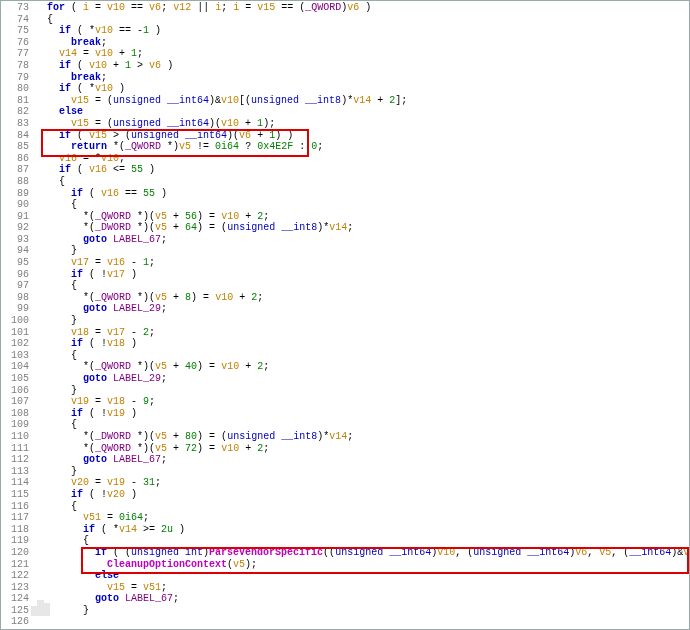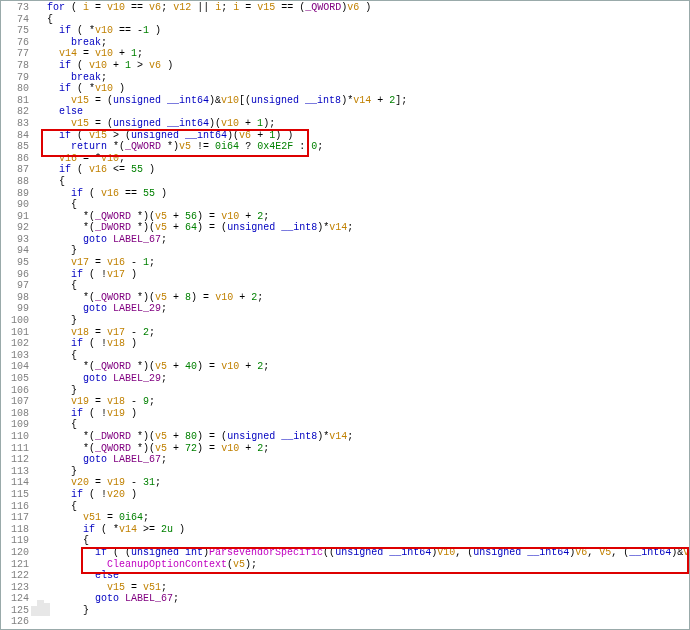--- a/index.html
+++ b/index.html
@@ -1,26 +1,26 @@
 <!DOCTYPE html>
 <html><head>
 <meta charset="utf-8">
 <style>
   html,body{margin:0;padding:0;background:#fff}
   .editor{width:690px;height:630px;border:1px solid #9aa;box-sizing:border-box;overflow:hidden;position:relative;background:#fff}
   .lines{font-family:"Courier New",monospace;font-size:10px;line-height:11.6px;white-space:pre;padding:1px 0 18px 0}
   .row{display:flex;align-items:flex-start;position:relative}
   .ln{width:28px;text-align:right;color:#808080;padding-right:6px;user-select:none;flex:none}
   .code{flex:1;position:relative}
-  .k{color:#0000c0;font-weight:normal}          
+  .k{color:#0000c0;font-weight:bold}          
   .t{color:#0000c0}                             
   .v{color:#c08000}                             
   .n{color:#008000}                             
   .c{color:#800080}                             
-  .fn{color:#c000c0;font-weight:normal}           
+  .fn{color:#c000c0;font-weight:bold}           
   .op{color:#000}
   .box1{position:absolute;border:2px solid #d00;left:40px;top:128px;width:264px;height:24px;pointer-events:none}
   .box2{position:absolute;border:2px solid #d00;left:80px;top:546px;width:604px;height:23px;pointer-events:none}
   .wm{position:absolute;left:30px;bottom:10px;font:700 24px Arial;color:#ccc;letter-spacing:2px;opacity:.45;pointer-events:none}
   .wm .bars{display:inline-block;position:relative;width:20px;height:18px;margin-right:4px;vertical-align:middle}
   .wm .bars span{position:absolute;display:block;width:7px;background:#ccc;bottom:0}
   .wm .bars span:nth-child(1){height:10px;left:0}
   .wm .bars span:nth-child(2){height:16px;left:6px}
   .wm .bars span:nth-child(3){height:13px;left:12px}
 </style>

